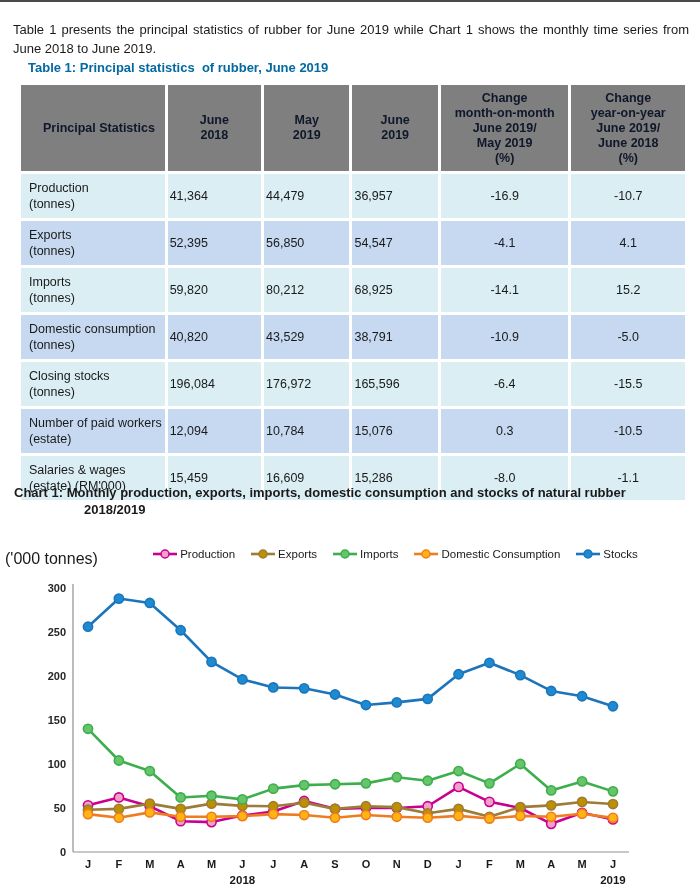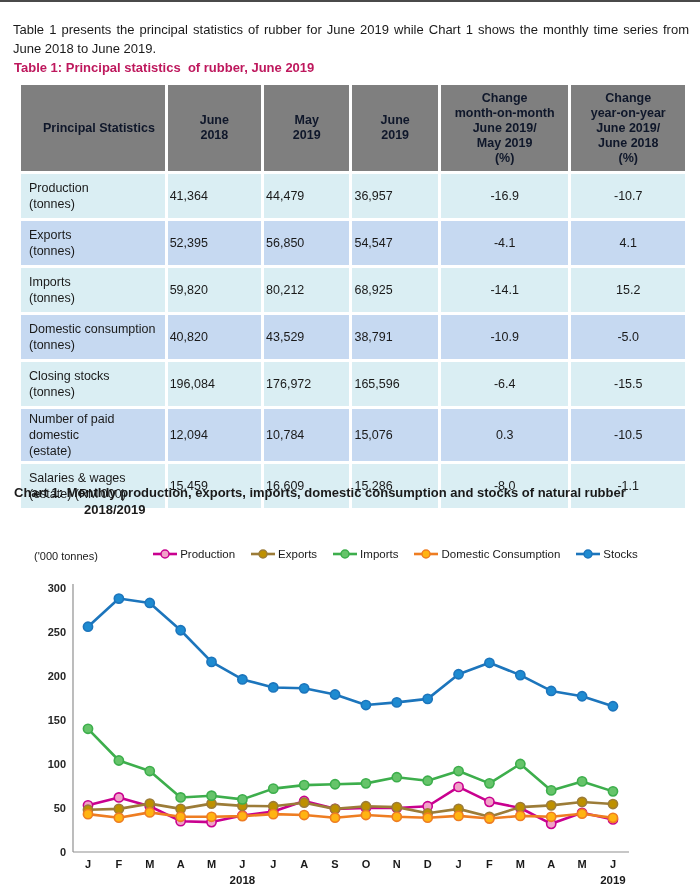--- a/index.html
+++ b/index.html
@@ -2,35 +2,35 @@
 <html><head>
 <meta charset="utf-8">
 <style>
   html,body{margin:0;padding:0;}
   body{
     width:700px;height:896px;position:relative;background:#ffffff;
     font-family:"Liberation Sans","DejaVu Sans",sans-serif;color:#1a1a1a;overflow:hidden;
   }
   .topline{position:absolute;left:0;top:0;width:700px;height:2px;background:#4a4a4a;}
   .intro{position:absolute;left:13px;top:7px;width:676px;font-size:13px;line-height:19px;text-align:justify;}
-  .tbl-title{position:absolute;left:14px;top:60px;font-size:13px;font-weight:bold;color:#be185d;white-space:pre-wrap;}
+  .tbl-title{position:absolute;left:28px;top:60px;font-size:13px;font-weight:bold;color:#0369a1;white-space:pre-wrap;}
   table.stats{position:absolute;left:18px;top:82px;width:670px;border-collapse:separate;border-spacing:3px;table-layout:fixed;}
   table.stats th{background:#7f7f7f;color:#0f172a;font-size:12.5px;font-weight:bold;text-align:center;line-height:15px;height:82px;vertical-align:middle;padding:2px;}
   table.stats th.first{text-align:left;padding-left:22px;}
   table.stats td{font-size:12.5px;height:40px;vertical-align:middle;padding:2px;}
   table.stats td.lbl{text-align:left;padding-left:8px;line-height:16px;}
   table.stats td.num{padding-right:24px;}
   table.stats td.pct{text-align:center;}
   tr.r-light td{background:#daeef3;}
   tr.r-dark td{background:#c6d9f1;}
   .chart-title{position:absolute;left:14px;top:484px;width:674px;font-size:13px;font-weight:bold;line-height:17px;}
   .chart-title .l2{margin-left:70px;}
   .chart{position:absolute;left:0;top:542px;width:700px;height:354px;}
   .chart svg.plot{position:absolute;left:0;top:0;}
-  .ylab{position:absolute;left:34px;top:8px;font-size:11px;}
+  .ylab{position:absolute;left:5px;top:8px;font-size:16px;}
   .legend{position:absolute;left:100px;top:6px;width:590px;display:flex;justify-content:center;align-items:center;gap:15px;font-size:11.5px;}
   .legend .item{display:flex;align-items:center;gap:2px;white-space:nowrap;}
 </style>
 </head>
 <body>
 
 <div class="topline"></div>
 
 <p class="intro">Table 1 presents the principal statistics of rubber for June 2019 while Chart 1 shows the monthly time series from June 2018 to June 2019.</p>
 
@@ -106,21 +106,21 @@
           <div>(tonnes)</div>
         </td>
         <td class="num">196,084</td>
         <td class="num">176,972</td>
         <td class="num">165,596</td>
         <td class="pct">-6.4</td>
         <td class="pct">-15.5</td>
       </tr>
       <tr class="r-dark">
         <td class="lbl">
-          <div>Number of paid domestic</div>
+          <div>Number of paid workers</div>
           <div>(estate)</div>
         </td>
         <td class="num">12,094</td>
         <td class="num">10,784</td>
         <td class="num">15,076</td>
         <td class="pct">0.3</td>
         <td class="pct">-10.5</td>
       </tr>
       <tr class="r-light">
         <td class="lbl">

